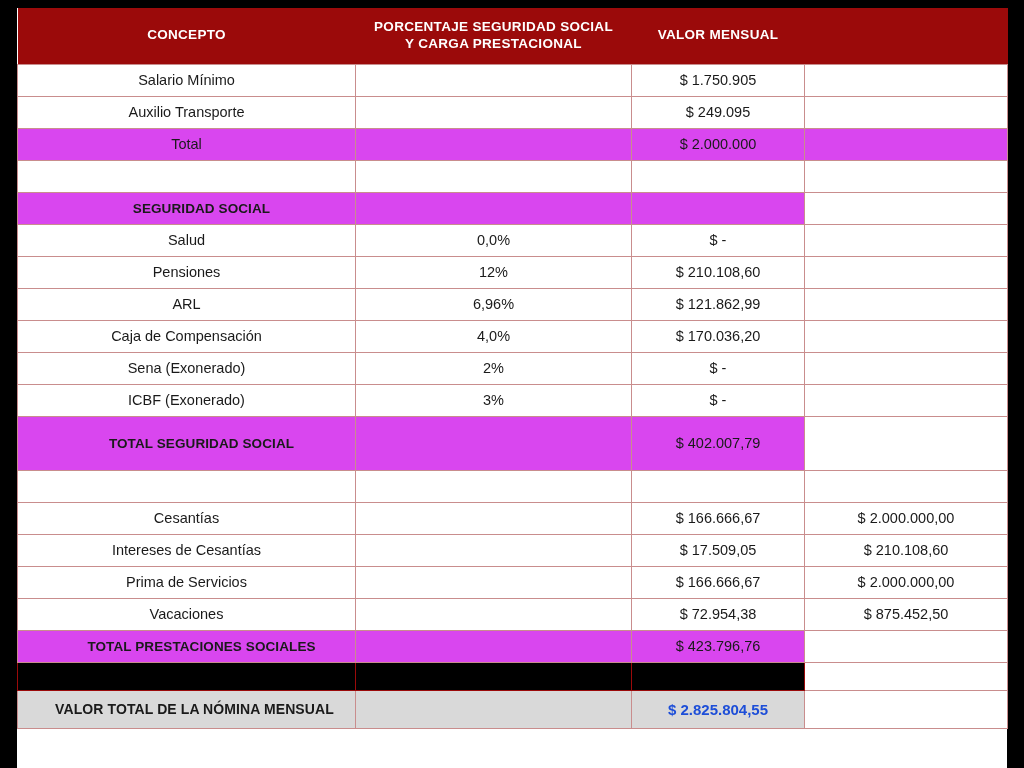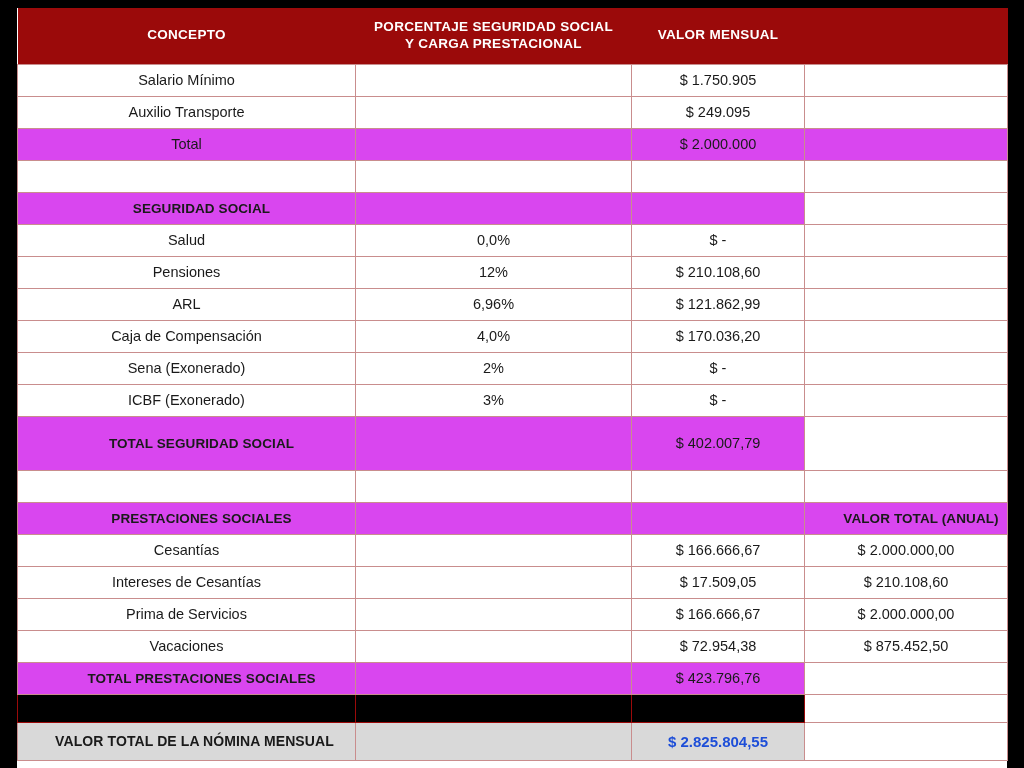--- a/index.html
+++ b/index.html
@@ -196,26 +196,20 @@
         <td></td>
       </tr>
 
       <tr class="spacer">
         <td></td>
         <td></td>
         <td></td>
         <td></td>
       </tr>
 
-      <tr class="shaded">
-        <td class="sh bold">PRESTACIONES SOCIALES</td>
-        <td class="sh"></td>
-        <td class="sh"></td>
-        <td class="sh bold">VALOR TOTAL (ANUAL)</td>
-      </tr>
 
       <tr>
         <td>Cesantías</td>
         <td></td>
         <td>$ 166.666,67</td>
         <td>$ 2.000.000,00</td>
       </tr>
 
       <tr>
         <td>Intereses de Cesantías</td>

